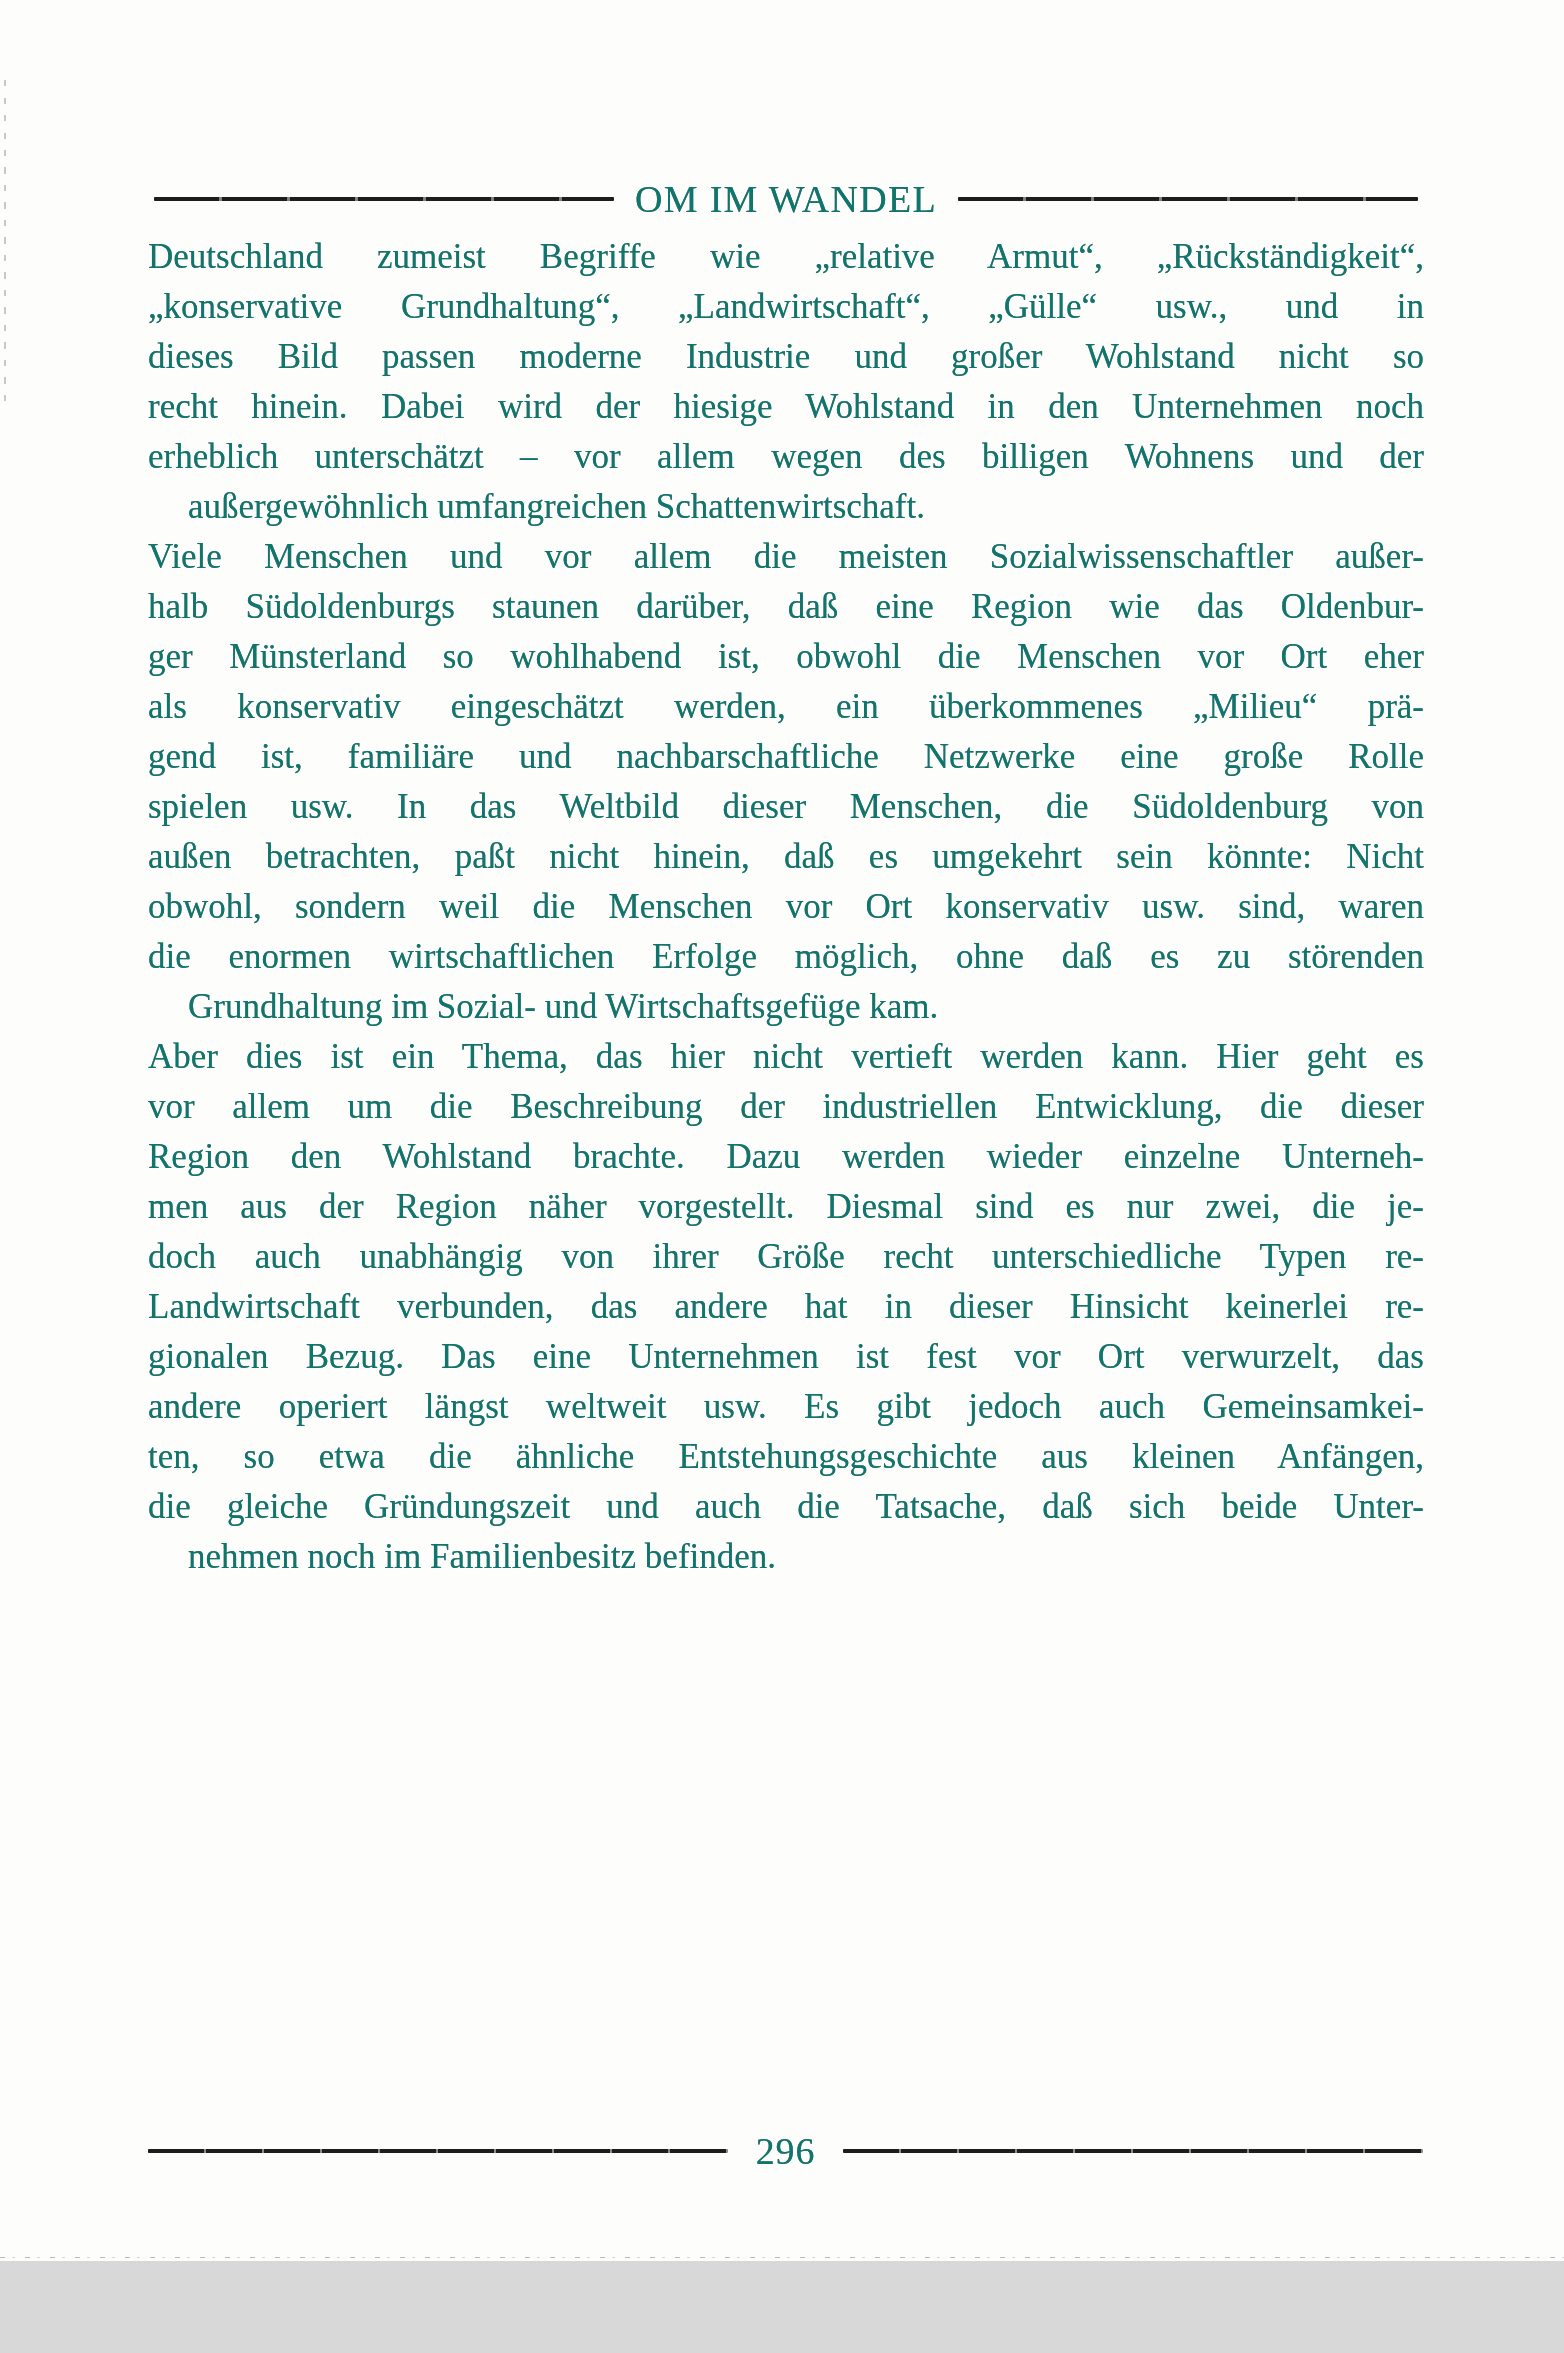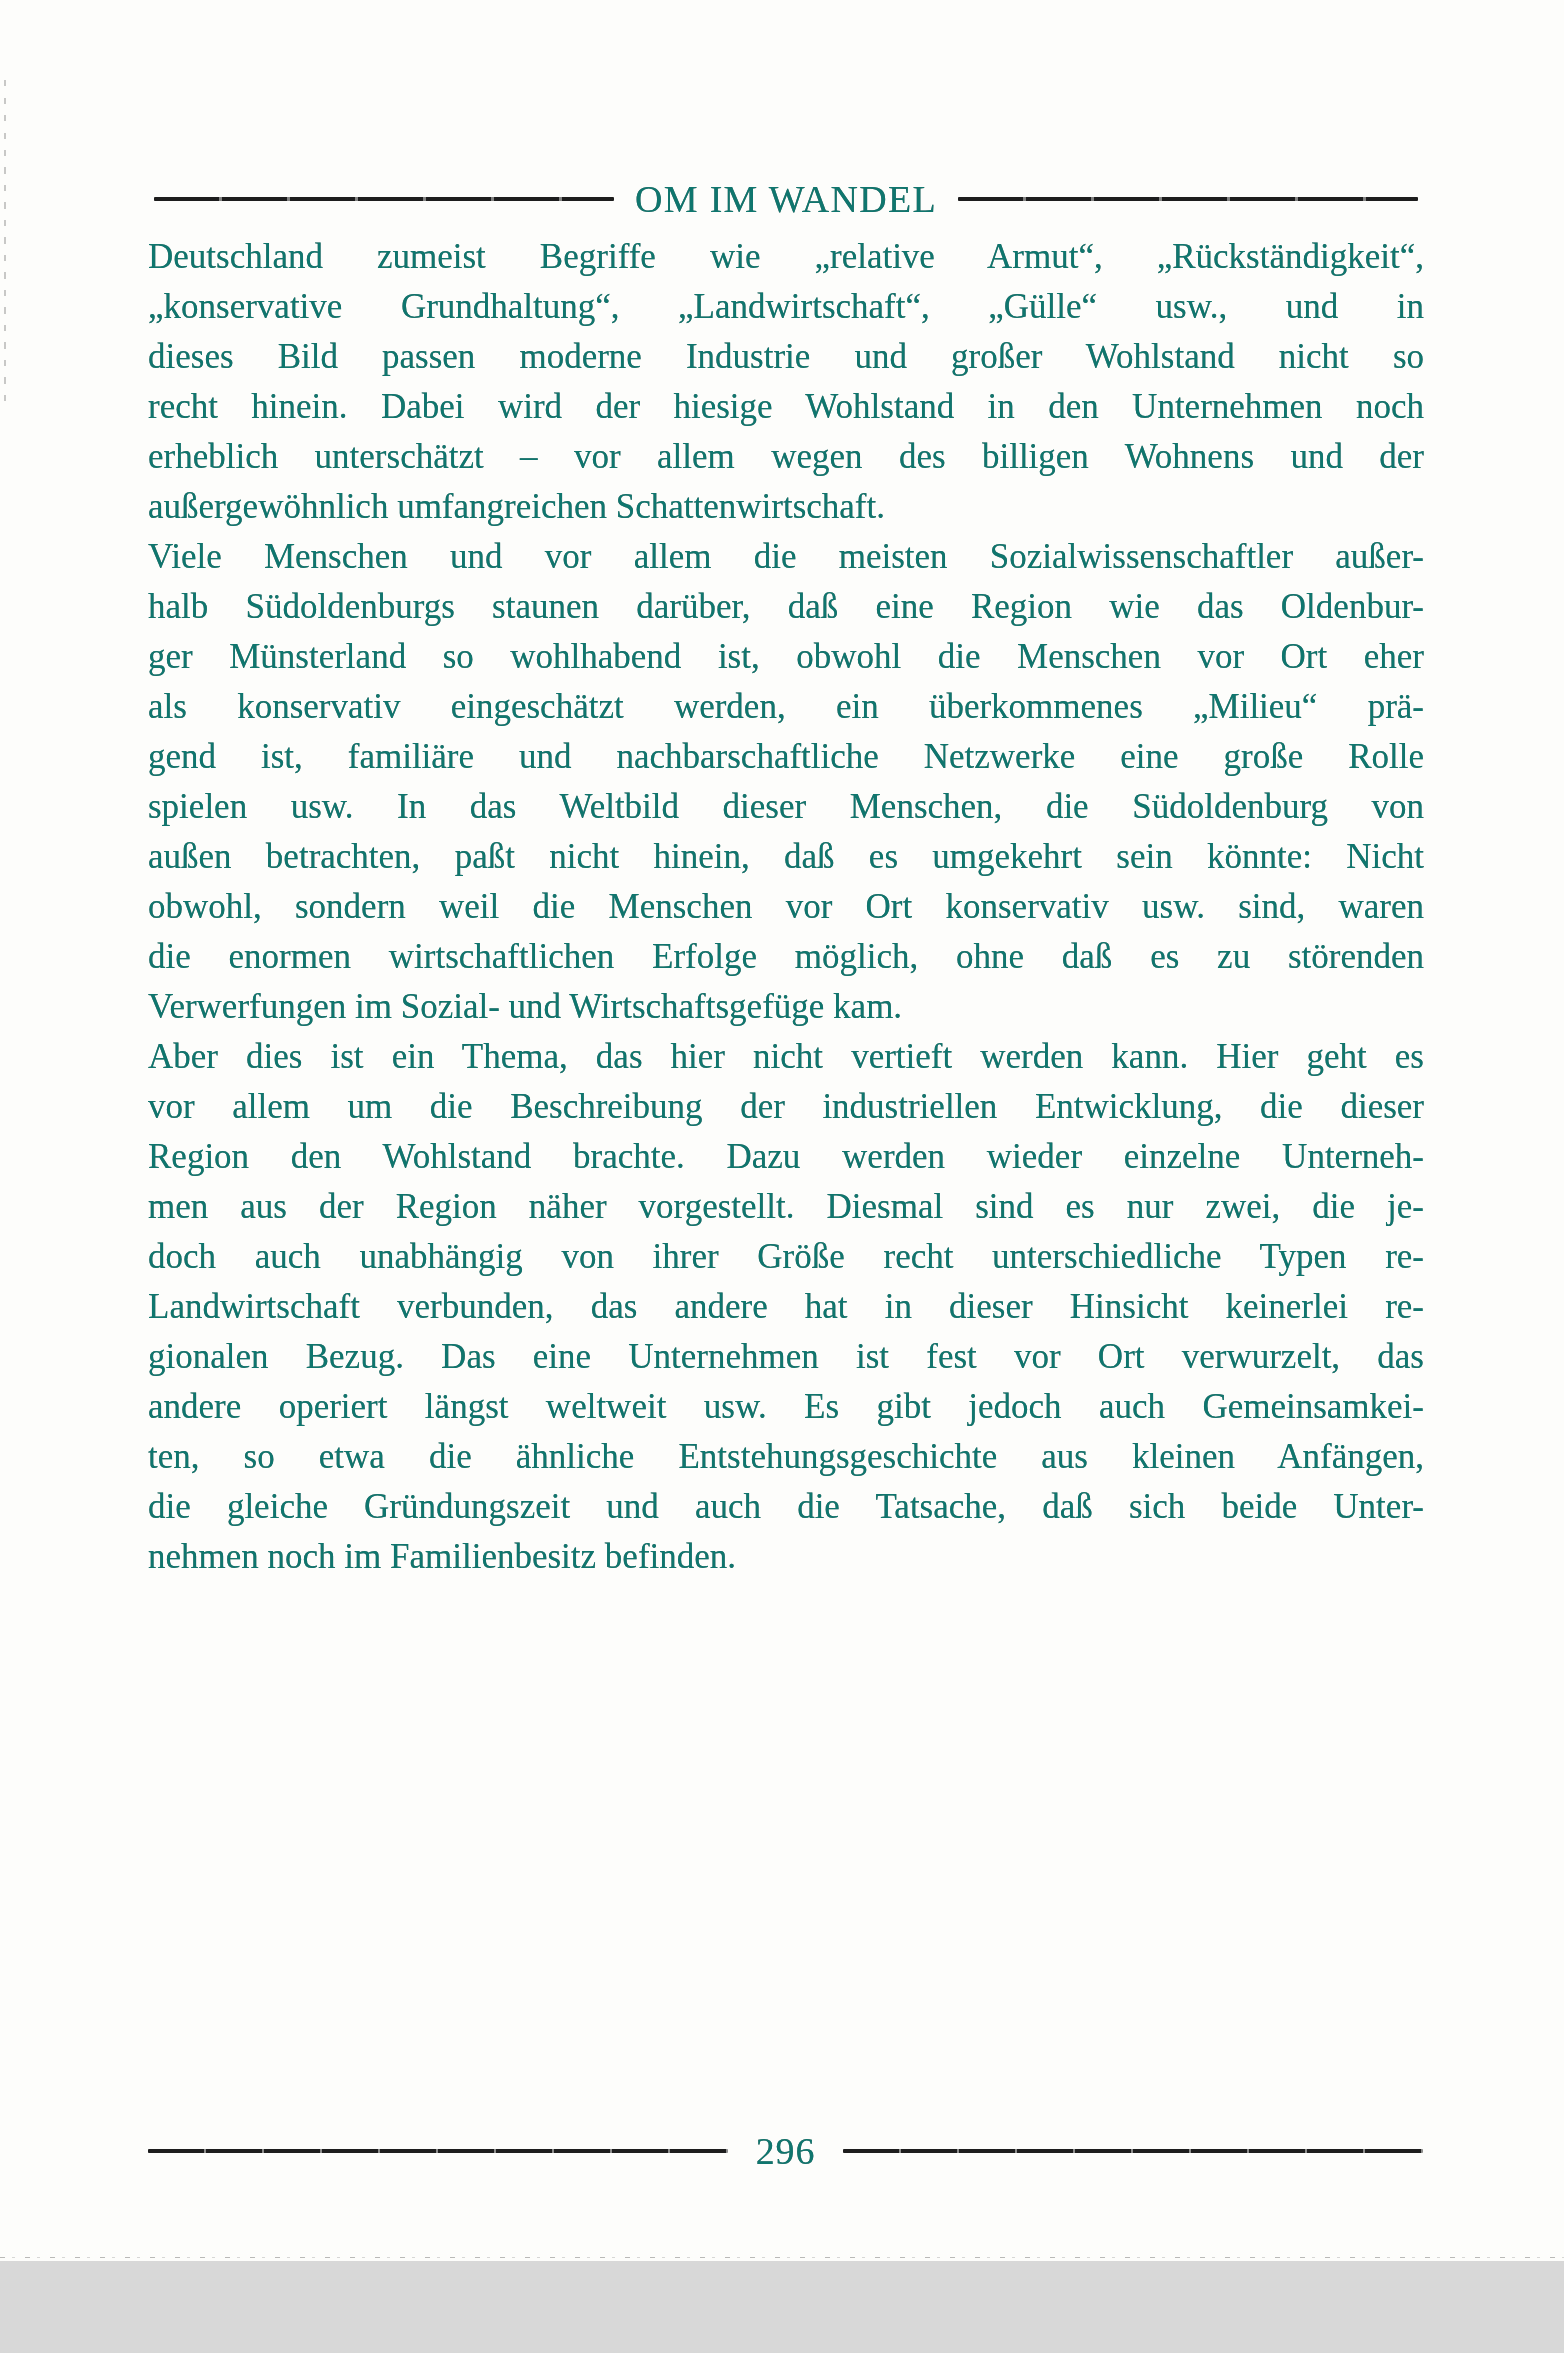--- a/index.html
+++ b/index.html
@@ -48,20 +48,21 @@
     font-size: 35px;
     line-height: 50px;
     height: 50px;
     text-align: justify;
     text-align-last: justify;
     white-space: nowrap;
     text-shadow: 0 0 0.5px rgba(0,0,0,0.5);
   }
   .text-line.para-end {
     text-align-last: left;
+    margin-left: 40px;
   }
   
   .page-footer {
     position: absolute;
     top: 2129px;
     left: 148px;
     width: 1275px;
     display: flex;
     align-items: center;
     gap: 28px;
@@ -125,21 +126,21 @@
       <div class="text-line para-end">außergewöhnlich umfangreichen Schattenwirtschaft.</div>
       <div class="text-line">Viele Menschen und vor allem die meisten Sozialwissenschaftler außer-</div>
       <div class="text-line">halb Südoldenburgs staunen darüber, daß eine Region wie das Oldenbur-</div>
       <div class="text-line">ger Münsterland so wohlhabend ist, obwohl die Menschen vor Ort eher</div>
       <div class="text-line">als konservativ eingeschätzt werden, ein überkommenes „Milieu“ prä-</div>
       <div class="text-line">gend ist, familiäre und nachbarschaftliche Netzwerke eine große Rolle</div>
       <div class="text-line">spielen usw. In das Weltbild dieser Menschen, die Südoldenburg von</div>
       <div class="text-line">außen betrachten, paßt nicht hinein, daß es umgekehrt sein könnte: Nicht</div>
       <div class="text-line">obwohl, sondern weil die Menschen vor Ort konservativ usw. sind, waren</div>
       <div class="text-line">die enormen wirtschaftlichen Erfolge möglich, ohne daß es zu störenden</div>
-      <div class="text-line para-end">Verwerfungen im Sozial- und Wirtschaftsgefüge kam.</div>
+      <div class="text-line para-end">Grundhaltung im Sozial- und Wirtschaftsgefüge kam.</div>
       <div class="text-line">Aber dies ist ein Thema, das hier nicht vertieft werden kann. Hier geht es</div>
       <div class="text-line">vor allem um die Beschreibung der industriellen Entwicklung, die dieser</div>
       <div class="text-line">Region den Wohlstand brachte. Dazu werden wieder einzelne Unterneh-</div>
       <div class="text-line">men aus der Region näher vorgestellt. Diesmal sind es nur zwei, die je-</div>
       <div class="text-line">doch auch unabhängig von ihrer Größe recht unterschiedliche Typen re-</div>
       <div class="text-line">Landwirtschaft verbunden, das andere hat in dieser Hinsicht keinerlei re-</div>
       <div class="text-line">gionalen Bezug. Das eine Unternehmen ist fest vor Ort verwurzelt, das</div>
       <div class="text-line">andere operiert längst weltweit usw. Es gibt jedoch auch Gemeinsamkei-</div>
       <div class="text-line">ten, so etwa die ähnliche Entstehungsgeschichte aus kleinen Anfängen,</div>
       <div class="text-line">die gleiche Gründungszeit und auch die Tatsache, daß sich beide Unter-</div>

